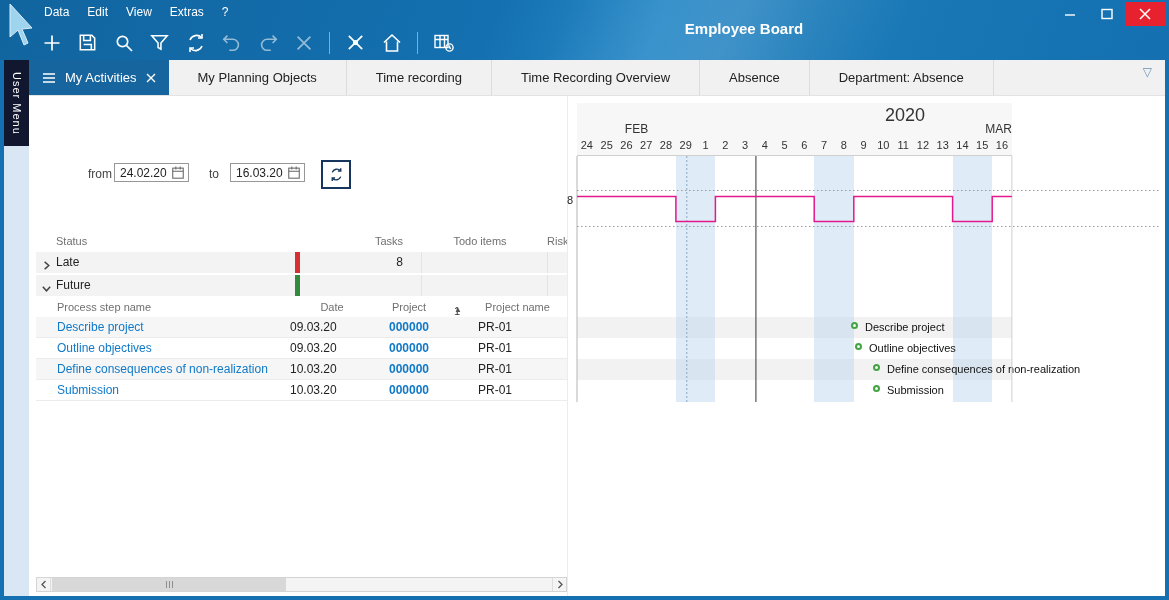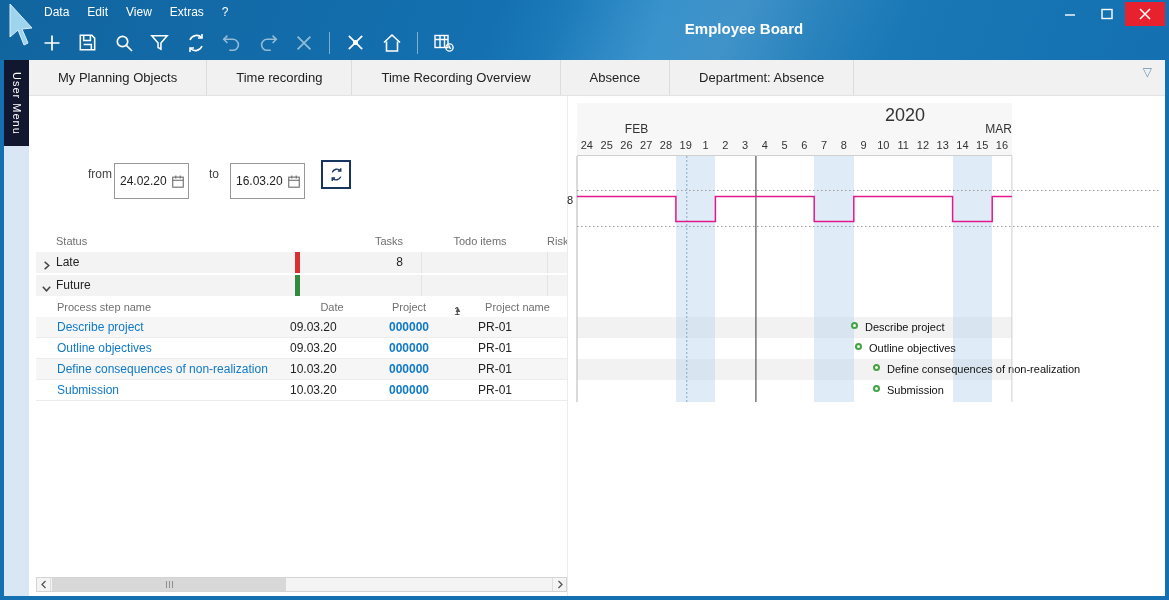--- a/index.html
+++ b/index.html
@@ -38,21 +38,21 @@
     padding:0 29px; border-right:1px solid #dcdcdc; white-space:nowrap; cursor:default; }
   .tab.active { background:#17659e; color:#fff; gap:9px; padding:0 13px; border-right:none; }
   .tab-dd { position:absolute; right:13px; top:5px; color:#6a93b5; font-size:12px; }
 
   
   .content { position:absolute; left:29px; top:96px; width:1136px; height:500px; background:#fff; }
   .vsplit { position:absolute; left:567px; top:96px; width:1px; height:500px; background:#ececec; }
 
   
   .flabel { position:absolute; font-size:12px; color:#444; }
-  .dinput { position:absolute; top:163px; width:75px; height:36px; border:1px solid #979797; background:#fff;
+  .dinput { position:absolute; top:163px; width:75px; height:19px; border:1px solid #979797; background:#fff;
     display:flex; align-items:center; }
   .dinput .val { font-size:12px; color:#222; padding-left:5px; flex:1; }
   .dinput .cal { margin-right:3px; display:flex; }
   .refbtn { position:absolute; left:321px; top:160px; width:30px; height:29px; border:2px solid #16365f;
     background:#fff; display:flex; align-items:center; justify-content:center; }
 
   
   .sth { position:absolute; left:36px; top:232px; width:531px; height:19px; font-size:11px; color:#707070; overflow:hidden; }
   .sth span { position:absolute; top:3px; white-space:nowrap; }
   .strow { position:absolute; left:36px; width:531px; height:21px; background:#f3f3f3; overflow:hidden; }
@@ -213,20 +213,29 @@
     </div>
   </div>
 
   <div class="user-strip">
     <div class="user-tab">
       <span>User Menu</span>
     </div>
   </div>
 
   <div class="tabbar">
+    <div class="tab active">
+      <svg width="14" height="12" viewBox="0 0 14 12">
+          <path d="M1 2h12M1 6h12M1 10h12" stroke="#fff" stroke-width="1.6"></path>
+        </svg>
+      <span>My Activities</span>
+      <svg width="10" height="10" viewBox="0 0 10 10">
+          <path d="M1 1l8 8M9 1L1 9" stroke="#fff" stroke-width="1.4"></path>
+        </svg>
+    </div>
     <div class="tab">
         <span>My Planning Objects</span>
       </div>
     <div class="tab">
         <span>Time recording</span>
       </div>
     <div class="tab">
         <span>Time Recording Overview</span>
       </div>
     <div class="tab">
@@ -360,21 +369,21 @@
   <div class="ghead"></div>
   <div class="gyear">2020</div>
   <div class="gmon" style="left:577px;width:119px;">FEB</div>
   <div class="gmon" style="left:696px;width:316px;text-align:right;">MAR</div>
   <div class="gdays">
     <span>24</span>
     <span>25</span>
     <span>26</span>
     <span>27</span>
     <span>28</span>
-    <span>19</span>
+    <span>29</span>
     <span>1</span>
     <span>2</span>
     <span>3</span>
     <span>4</span>
     <span>5</span>
     <span>6</span>
     <span>7</span>
     <span>8</span>
     <span>9</span>
     <span>10</span>

